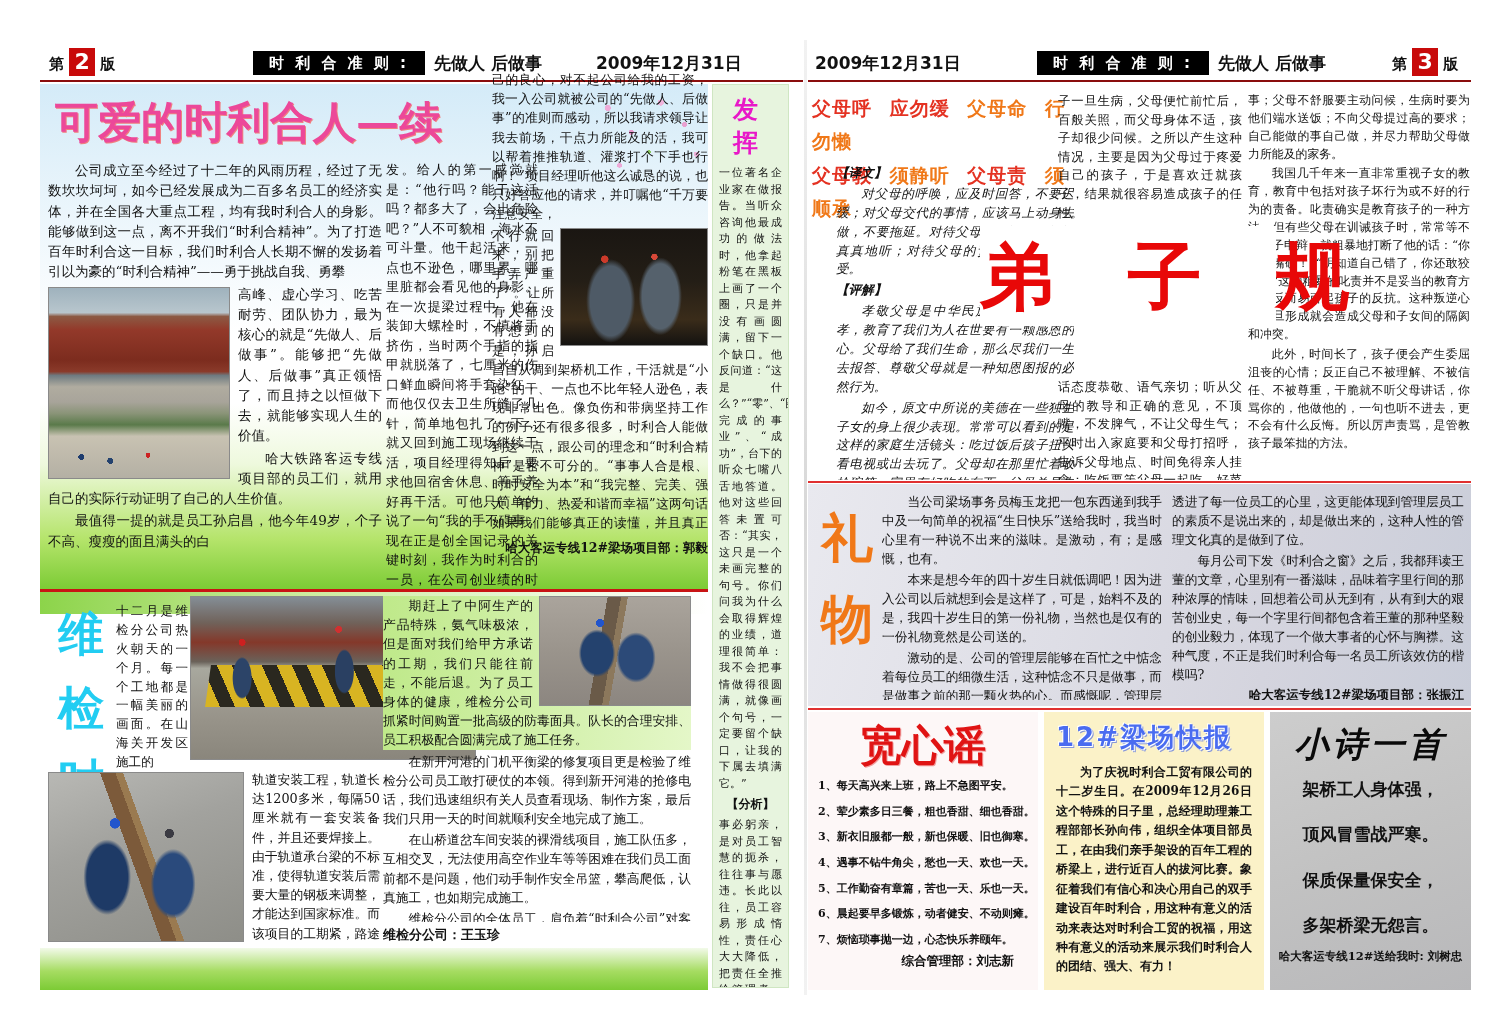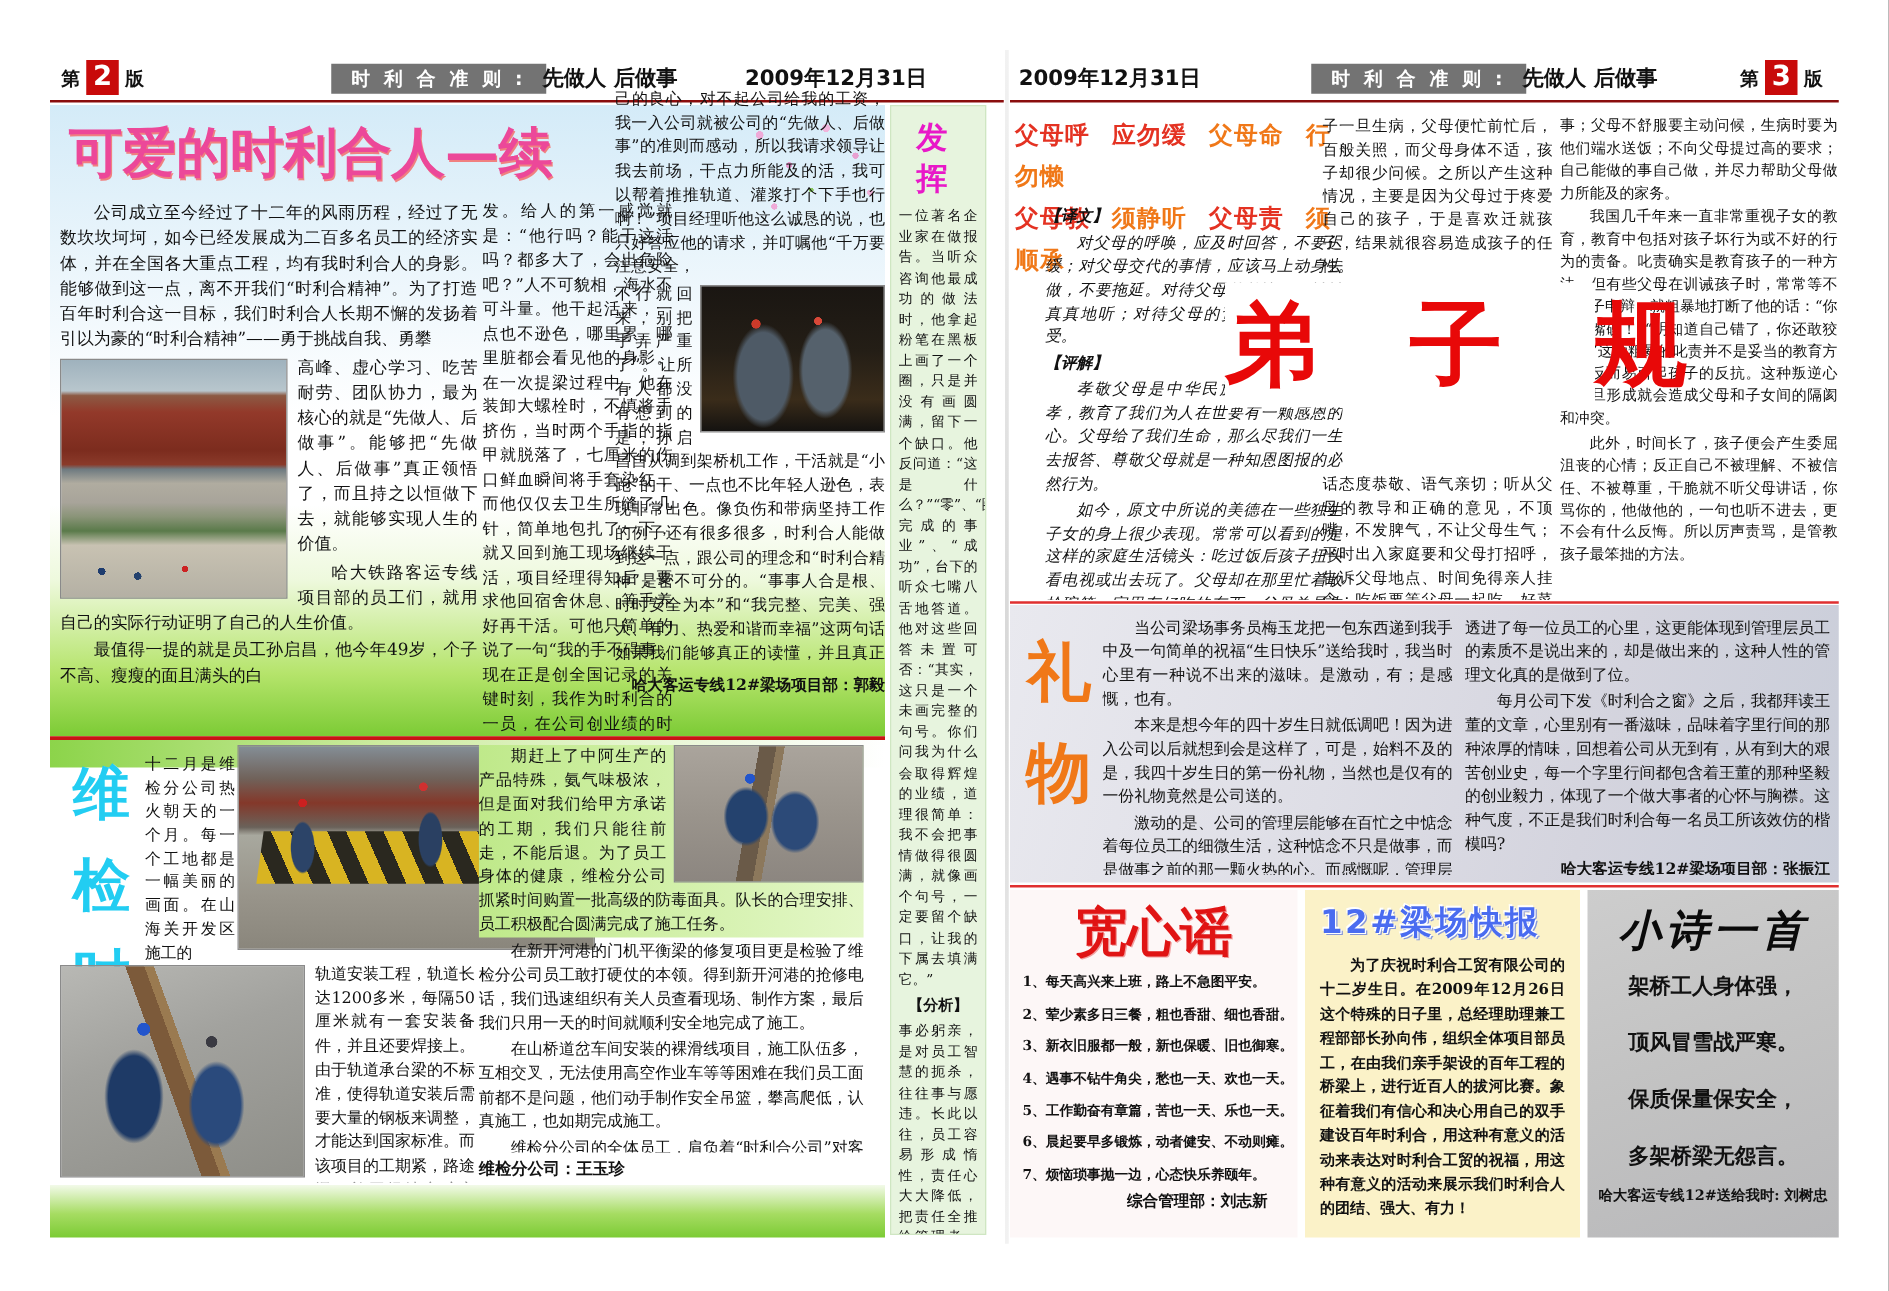--- a/index.html
+++ b/index.html
@@ -4,22 +4,22 @@
 <style>
   html,body{margin:0;padding:0;background:#9a9a9a;}
   .spread{position:relative;width:1511px;height:1033px;background:#ffffff;outline:1px solid #4a4a4a;
           font-family:"DejaVu Sans",sans-serif;overflow:hidden;color:#111;}
   .abs{position:absolute;}
   p{margin:0 0 2px 0;text-indent:2em;}
   .noind{text-indent:0;}
   .clip{overflow:hidden;}
   .b{font-weight:bold;}
   
-  .mast-box{background:#737373;color:#fff;font-weight:bold;font-size:15px;letter-spacing:3px;
-            text-align:center;line-height:24px;height:24px;margin-left:12px;}
+  .mast-box{background:#000000;color:#fff;font-weight:bold;font-size:15px;letter-spacing:3px;
+            text-align:center;line-height:24px;height:24px;}
   .pn-box{background:#c80a0a;color:#fff;font-weight:bold;font-size:22px;width:26px;height:28px;
           line-height:28px;text-align:center;display:inline-block;}
   .pn-txt{font-size:15px;font-weight:bold;line-height:28px;}
   .mast-motto{font-size:17px;font-weight:bold;line-height:24px;}
   .mast-date{font-size:17px;font-weight:bold;line-height:24px;}
   .rule-red{background:#8a0d0d;height:2px;}
   .rule-bright{background:#e03030;height:2px;}
   
   .lead-bg{background:linear-gradient(180deg,#d4ebf8 0px,#e8f4fb 110px,#ffffff 250px,#ffffff 320px,
            #eef9dd 380px,#b5e46b 455px,#7ccb35 505px);}

